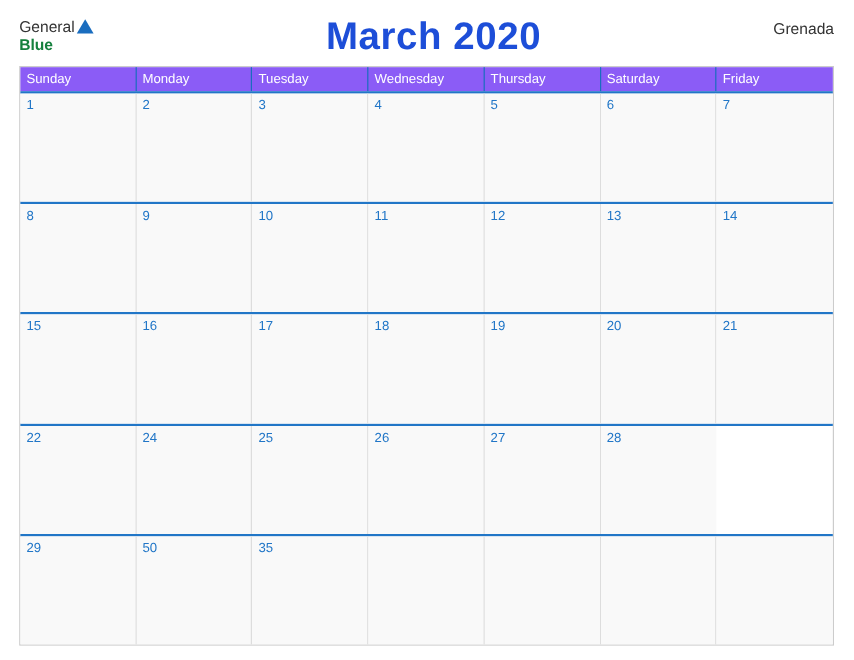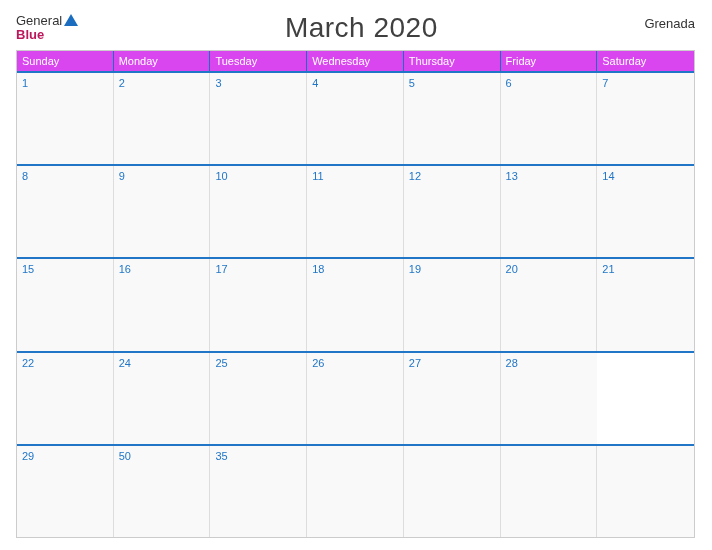--- a/index.html
+++ b/index.html
@@ -47,28 +47,28 @@
       border-left: 7px solid transparent;
       border-right: 7px solid transparent;
       border-bottom: 12px solid #1a6dbf;
       display: inline-block;
       margin-left: 2px;
       margin-top: -2px;
     }
 
     .logo-blue-text {
       font-size: 13px;
-      color: #be185d;
+      color: #15803d;
       font-weight: bold;
     }
 
     .calendar-title {
-      font-size: 28px;
-      font-weight: normal;
-      color: #404040;
+      font-size: 32px;
+      font-weight: bold;
+      color: #1d4ed8;
       letter-spacing: 0.5px;
     }
 
     .country-name {
       font-size: 13px;
       color: #333;
       align-self: flex-start;
       margin-top: 4px;
     }
 
@@ -77,21 +77,21 @@
       flex: 1;
       display: flex;
       flex-direction: column;
       border: 1px solid #ccc;
     }
 
     
     .day-headers {
       display: grid;
       grid-template-columns: repeat(7, 1fr);
-      background-color: #d946ef;
+      background-color: #8b5cf6;
     }
 
     .day-header {
       color: #fff;
       font-size: 11px;
       padding: 4px 5px;
       font-weight: normal;
       border-right: 1px solid #1a6dbf;
     }
 
@@ -157,22 +157,22 @@
   </div>
 
   <div class="calendar-grid">
 
     <div class="day-headers" id="day-headers-container">
         <div class="day-header">Sunday</div>
         <div class="day-header">Monday</div>
         <div class="day-header">Tuesday</div>
         <div class="day-header">Wednesday</div>
         <div class="day-header">Thursday</div>
+        <div class="day-header">Saturday</div>
         <div class="day-header">Friday</div>
-        <div class="day-header">Saturday</div>
       </div>
 
     <div class="weeks" id="weeks-container">
         <div class="week-row">
           <div class="day-cell"><span class="day-number">1</span></div>
           <div class="day-cell"><span class="day-number">2</span></div>
           <div class="day-cell"><span class="day-number">3</span></div>
           <div class="day-cell"><span class="day-number">4</span></div>
           <div class="day-cell"><span class="day-number">5</span></div>
           <div class="day-cell"><span class="day-number">6</span></div>

